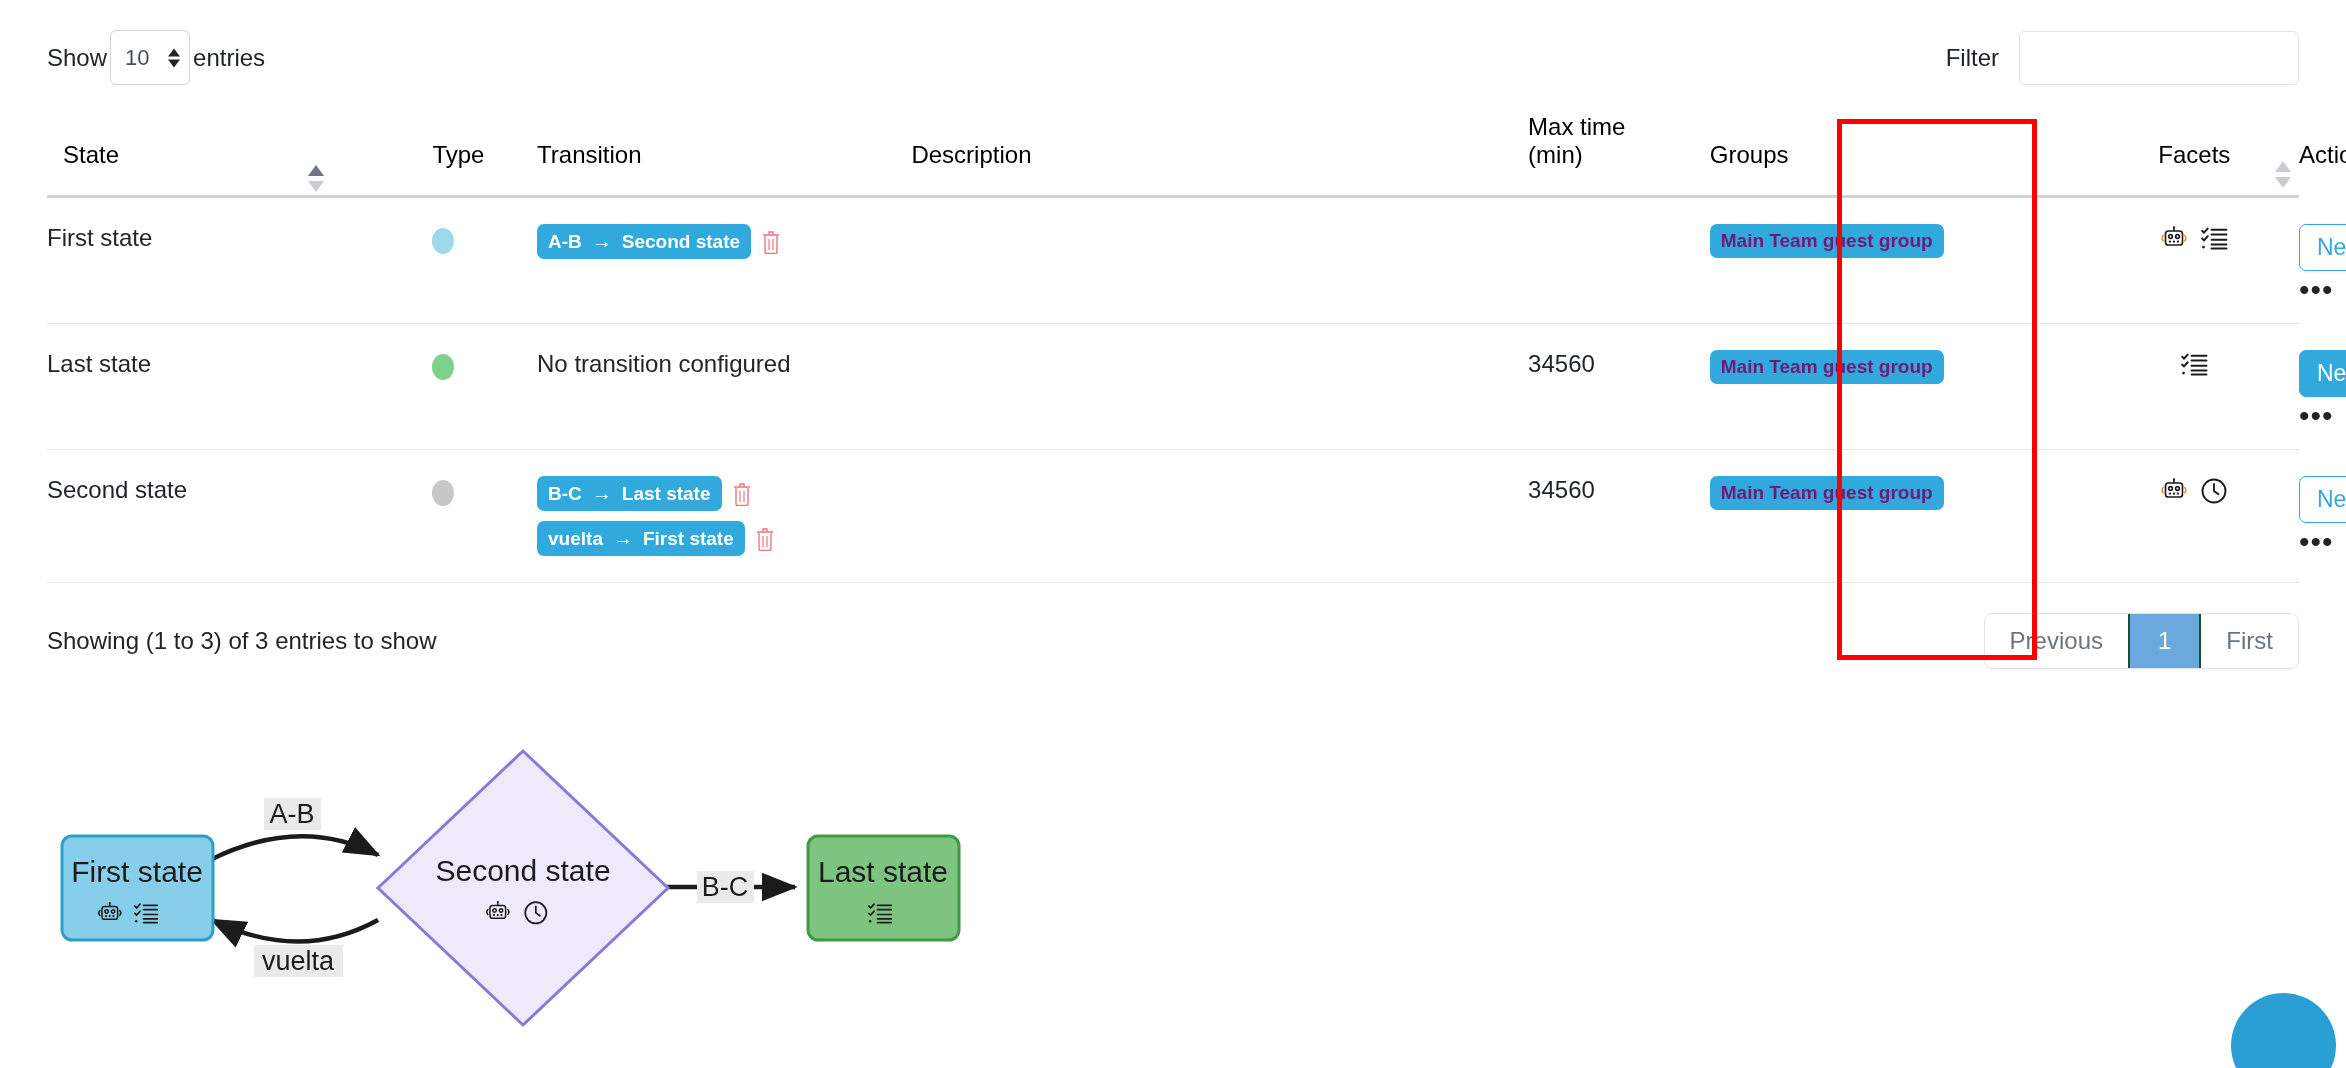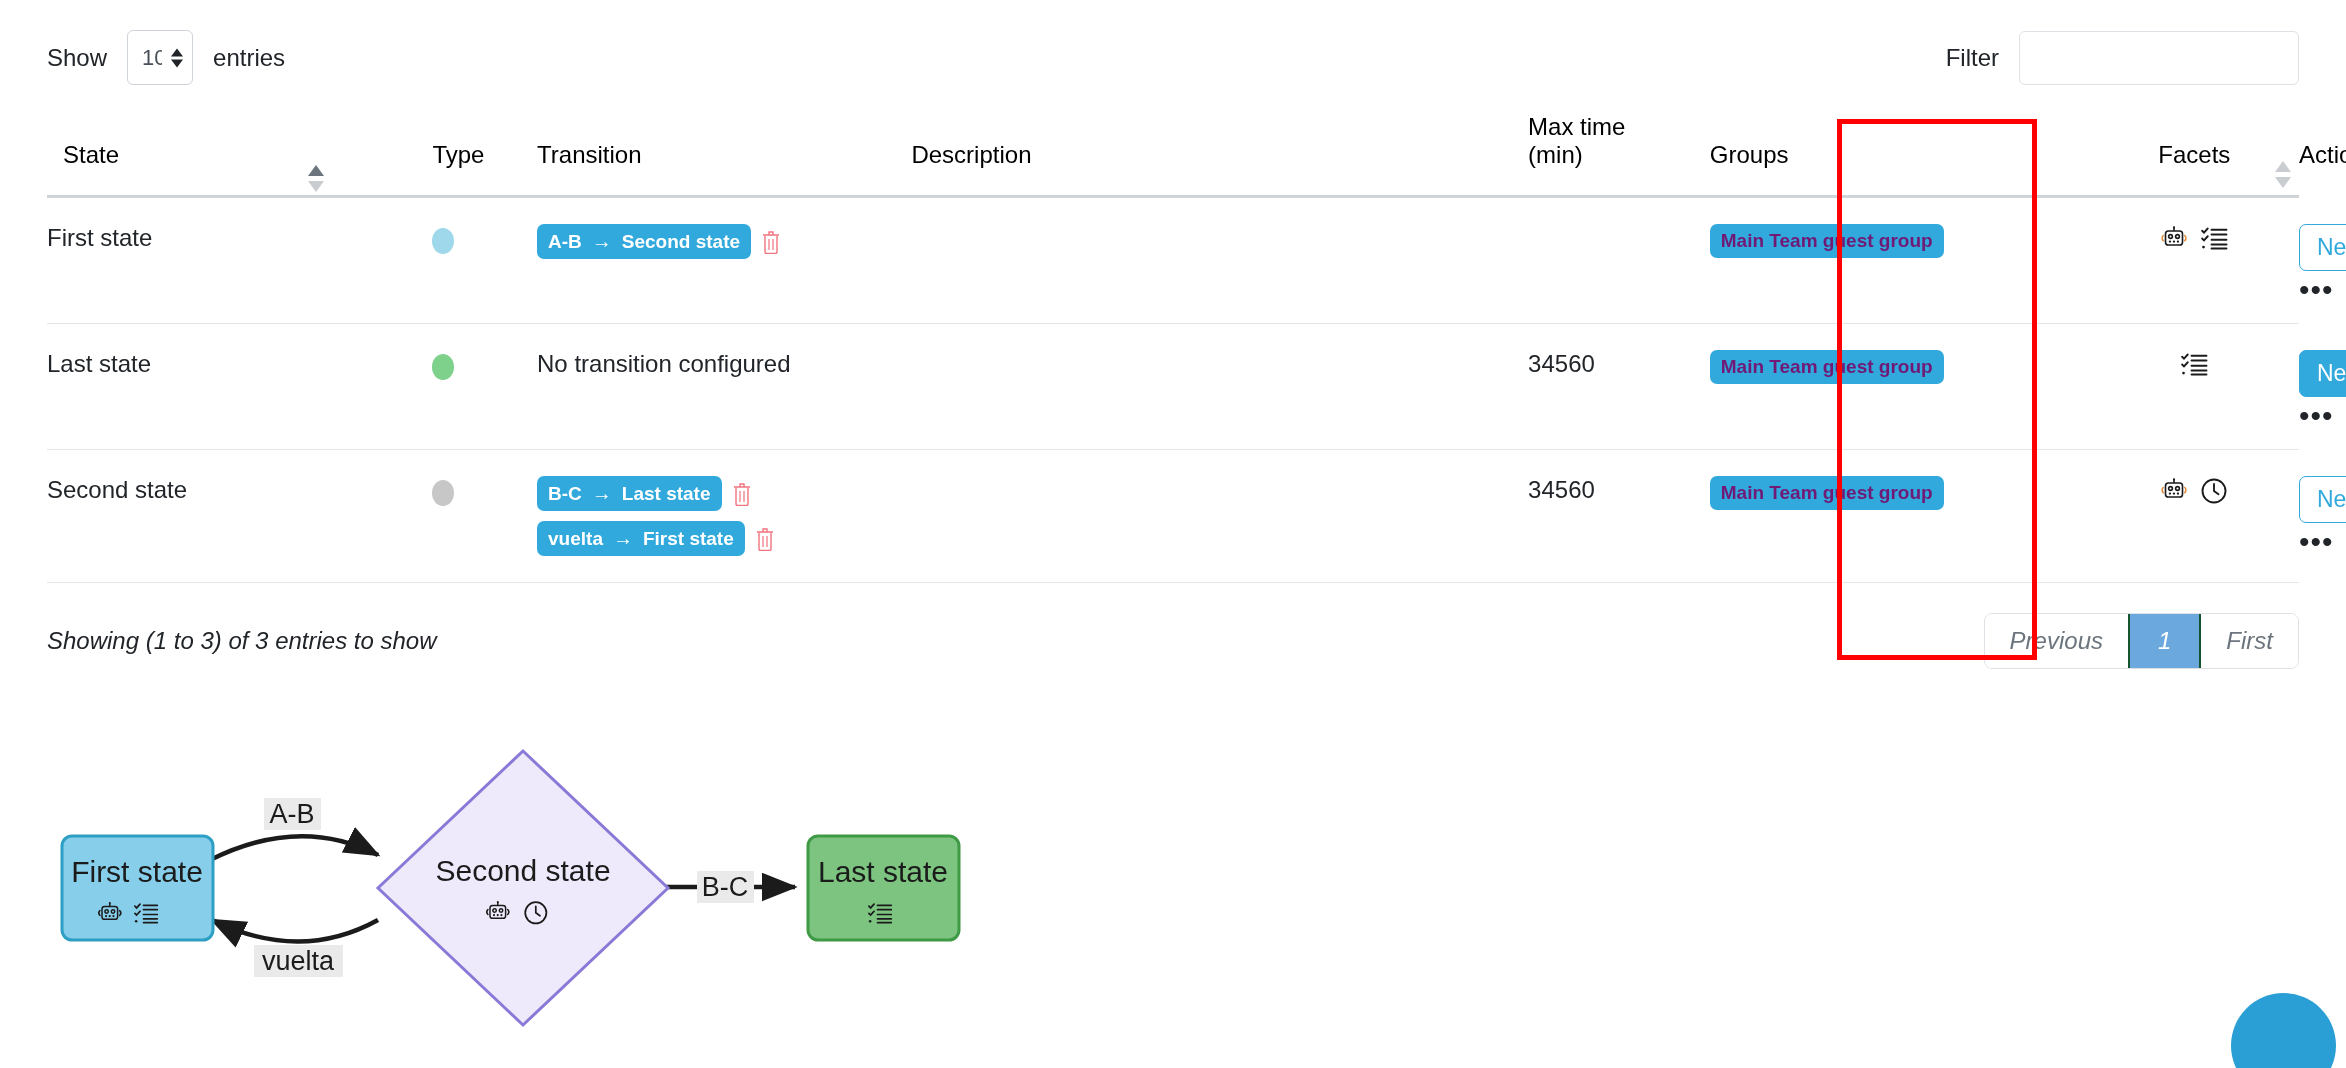--- a/index.html
+++ b/index.html
@@ -11,24 +11,24 @@
     color: #212529;
     overflow: hidden;
   }
   .page { position: relative; width: 2346px; height: 1068px; }
 
   
   .top-bar {
     display: flex; align-items: center; justify-content: space-between;
     padding: 30px 47px 0 47px;
   }
-  .length-control { display: flex; align-items: center; gap: 20px; font-size: 24px; color: #212529; }
+  .length-control { display: flex; align-items: center; gap: 3px; font-size: 24px; color: #212529; }
   .select-wrap { position: relative; }
   .entries-select {
-    width: 66px; height: 55px;
+    width: 80px; height: 55px;
     border: 1px solid #ced4da; border-radius: 6px;
     background: #fff; padding: 0 30px 0 14px;
     font-size: 22px; font-family: "Liberation Sans", sans-serif; color: #495057;
     appearance: none; -webkit-appearance: none;
   }
   .select-arrows {
     position: absolute; right: 10px; top: 50%; transform: translateY(-50%);
     display: flex; flex-direction: column; gap: 3px; pointer-events: none;
   }
   .select-arrows i { display:block; width: 0; height: 0; border-left: 6px solid transparent; border-right: 6px solid transparent; }
@@ -123,21 +123,21 @@
   }
   .btn-new.active { background: #31a9dd; color: #fff; border-color: #31a9dd; }
   .dots {
     margin-top: 12px; color: #212529; font-size: 30px; line-height: 14px;
     letter-spacing: 1px; cursor: pointer; user-select: none;
   }
 
   
   .foot {
     display: flex; align-items: center; justify-content: space-between;
-    padding: 0 47px; margin-top: 30px; font-style: italic;
+    padding: 0 47px; margin-top: 30px;
   }
   .foot-info { font-size: 24px; color: #212529; }
   .pagination { display: inline-flex; border: 1px solid #dee2e6; border-radius: 8px; overflow: hidden; }
   .pg {
     padding: 13px 25px; font-size: 24px; color: #6c757d;
     background: #fff; cursor: pointer; border-right: 2px solid #14532d;
   }
   .pg:last-child { border-right: none; }
   .pg.num { color: #fff; background: #6ba8dd; padding: 13px 28px; }
 

